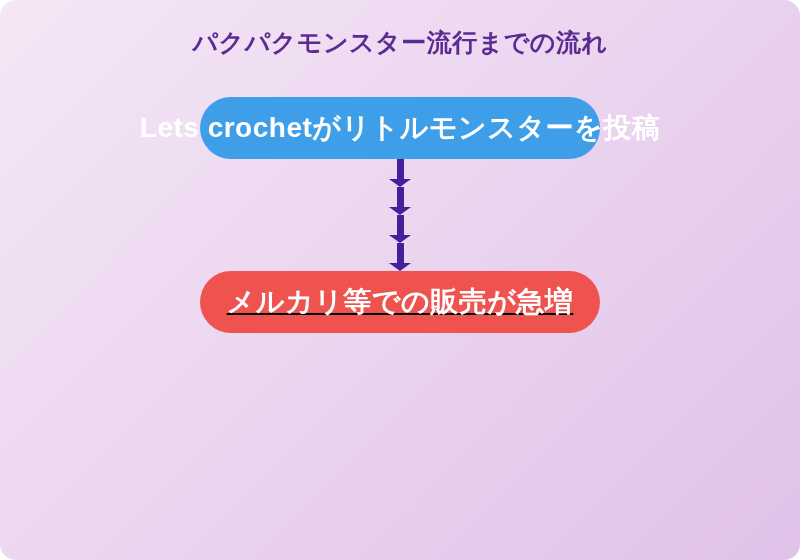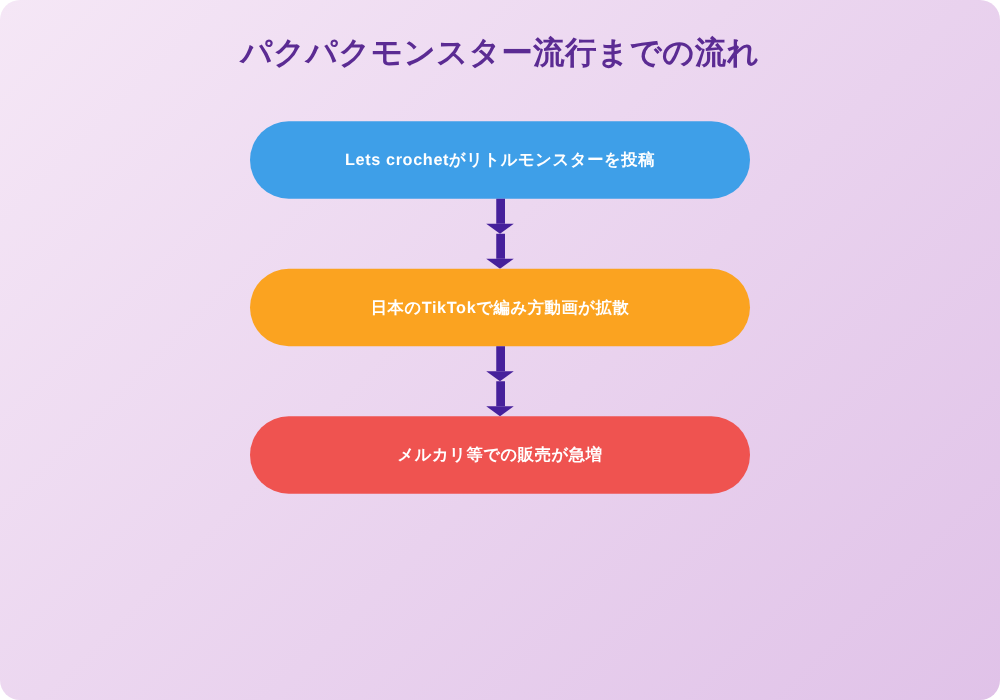--- a/index.html
+++ b/index.html
@@ -39,21 +39,21 @@
   .step {
     width: 400px;
     height: 62px;
     border-radius: 31px;
     display: flex;
     align-items: center;
     justify-content: center;
   }
   .step-label {
     color: var(--step-text);
-    font-size: 13px;
+    font-size: 28px;
     font-weight: bold;
     letter-spacing: 0.5px;
     white-space: nowrap;
   }
   .arrow {
     height: 28px;
     width: 22px;
     display: flex;
     flex-direction: column;
     align-items: center;
@@ -87,33 +87,30 @@
       <div class="arrow-shaft"></div>
       <div class="arrow-head"></div>
     </div>
 
 
     <div class="arrow">
       <div class="arrow-shaft"></div>
       <div class="arrow-head"></div>
     </div>
 
-    <div class="step" style="background-color: rgb(251, 163, 32);">
-      <span class="step-label">日本のTikTokで編み方動画が拡散</span>
-    </div>
 
     <div class="arrow">
       <div class="arrow-shaft"></div>
       <div class="arrow-head"></div>
     </div>
 
 
     <div class="arrow">
       <div class="arrow-shaft"></div>
       <div class="arrow-head"></div>
     </div>
 
-    <div class="step" style="background-color: rgb(239, 83, 80);">
+    <div class="step" style="background-color: rgb(239, 83, 80); text-decoration: underline;">
       <span class="step-label">メルカリ等での販売が急増</span>
     </div>
 
   </div>
 </div>
 
 </body></html>

